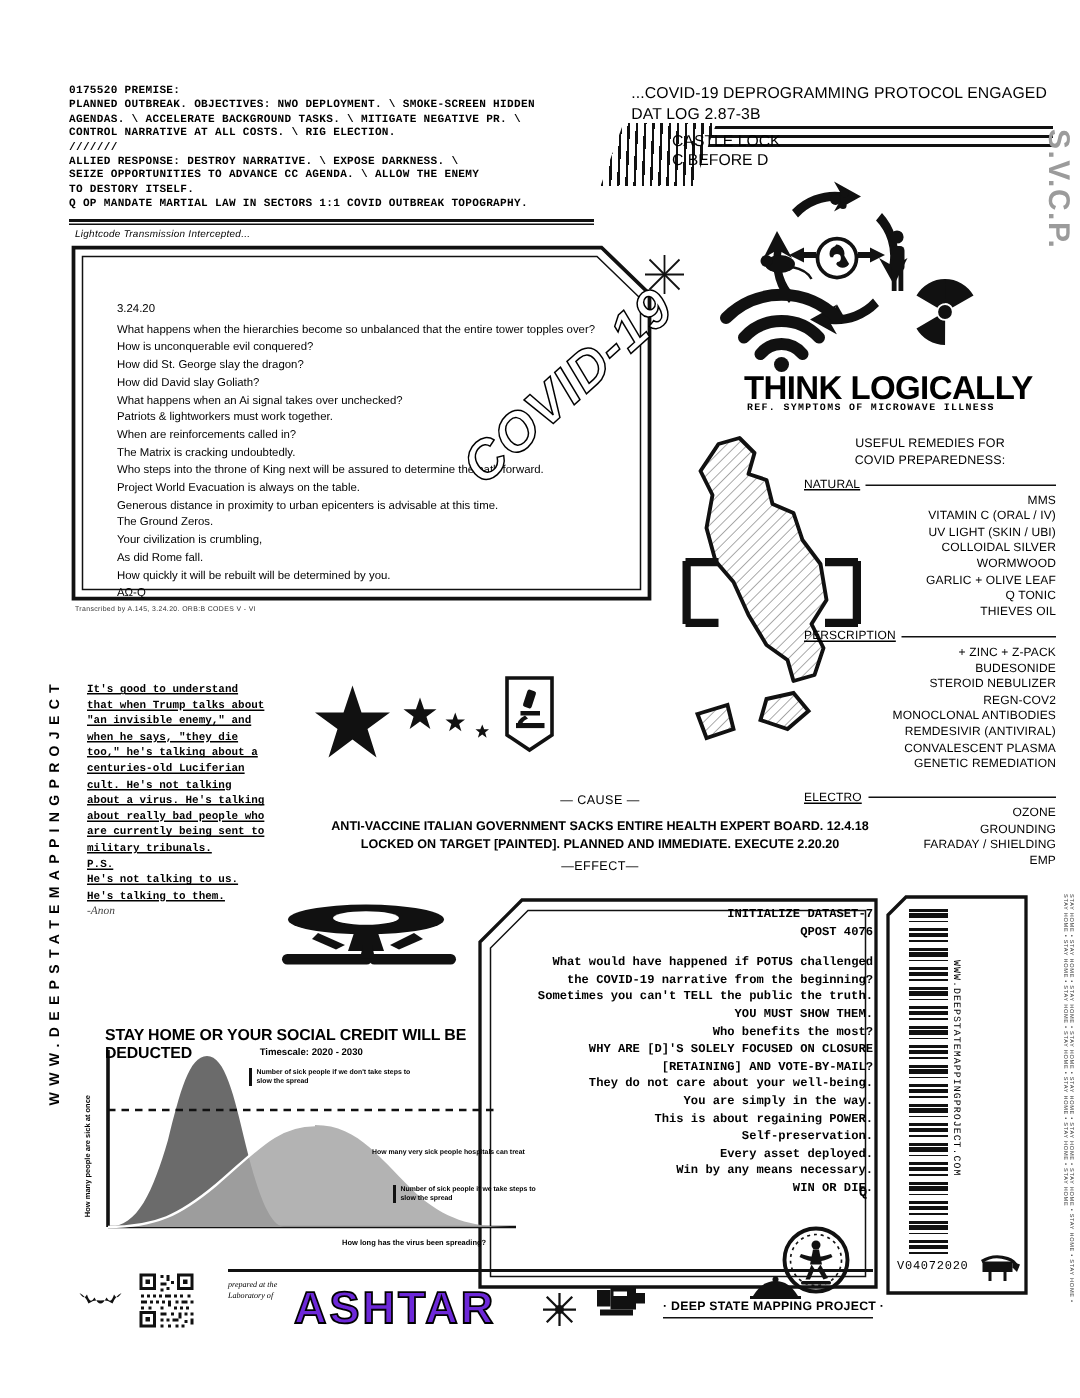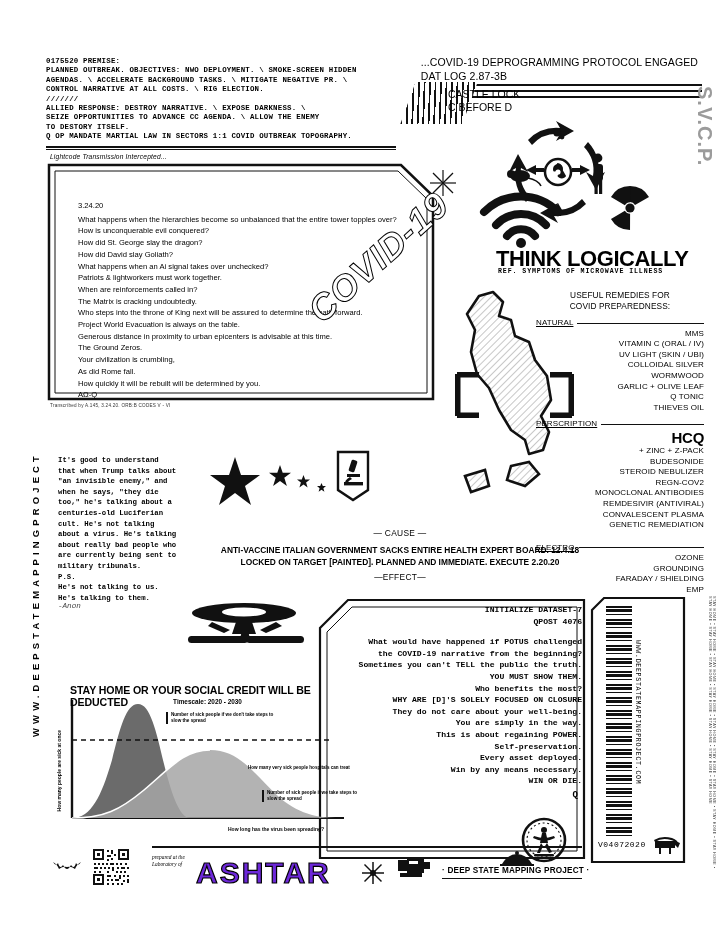--- a/index.html
+++ b/index.html
@@ -61,23 +61,23 @@
             line-height:10.6px;letter-spacing:.1px;}
   .rem-head{font-size:8.3px;line-height:11px;text-align:center;}
   .rem-cat{display:flex;align-items:center;gap:4px;margin-top:6px;font-size:8px;text-decoration:underline;}
   .rem-cat .ln{flex:1;height:0;border-top:1.4px solid #111;}
   .hcq{font-size:15px;font-weight:bold;letter-spacing:-.3px;line-height:16px;}
 
   
   #vert-left{left:30px;top:452px;writing-mode:vertical-rl;transform:rotate(180deg);
      font-size:9.4px;font-weight:bold;letter-spacing:4.2px;}
   #anonblock{left:58px;top:455px;width:150px;font-size:7.3px;line-height:10.6px;
-     white-space:pre-wrap;}
+     white-space:pre-wrap;text-decoration:underline;}
   #anonsig{left:58px;top:602px;font-size:7.6px;font-style:italic;color:#444;
-     font-family:Liberation Mono, monospace;}
+     font-family:Liberation Serif, serif;}
 
   
   #star-big{left:208px;top:455px;width:54px;height:54px;}
   #star-m{left:268px;top:464px;width:24px;height:24px;}
   #star-s1{left:296px;top:474px;width:15px;height:15px;}
   #star-s2{left:316px;top:482px;width:11px;height:11px;}
   #microscope{left:336px;top:450px;width:34px;height:52px;}
 
   
   #ship{left:172px;top:600px;width:150px;height:52px;}
@@ -294,21 +294,20 @@
   <div>COLLOIDAL SILVER</div>
   <div>WORMWOOD</div>
   <div>GARLIC + OLIVE LEAF</div>
   <div>Q TONIC</div>
   <div>THIEVES OIL</div>
 
   <div class="rem-cat">
     <span>PERSCRIPTION</span>
     <span class="ln"></span>
   </div>
-  <div class="hcq">HCQ</div>
   <div>+ ZINC + Z-PACK</div>
   <div>BUDESONIDE</div>
   <div>STEROID NEBULIZER</div>
   <div>REGN-COV2</div>
   <div>MONOCLONAL ANTIBODIES</div>
   <div>REMDESIVIR (ANTIVIRAL)</div>
   <div>CONVALESCENT PLASMA</div>
   <div>GENETIC REMEDIATION</div>
 
   <div class="rem-cat" style="margin-top:12px">
@@ -387,20 +386,21 @@
 <div class="abs mono" id="qpost">
   <div>INITIALIZE DATASET-7</div>
   <div>QPOST 4076</div>
   <div class="gap"></div>
   <div>What would have happened if POTUS challenged</div>
   <div>the COVID-19 narrative from the beginning?</div>
   <div>Sometimes you can't TELL the public the truth.</div>
   <div>YOU MUST SHOW THEM.</div>
   <div>Who benefits the most?</div>
   <div>WHY ARE [D]'S SOLELY FOCUSED ON CLOSURE</div>
+  <div>[RETAINING] AND VOTE-BY-MAIL?</div>
   <div>They do not care about your well-being.</div>
   <div>You are simply in the way.</div>
   <div>This is about regaining POWER.</div>
   <div>Self-preservation.</div>
   <div>Every asset deployed.</div>
   <div>Win by any means necessary.</div>
   <div>WIN OR DIE.</div>
 </div>
 <div class="abs mono" id="qletter">Q</div>
 <svg class="abs" id="shiva" viewBox="0 0 48 48">

